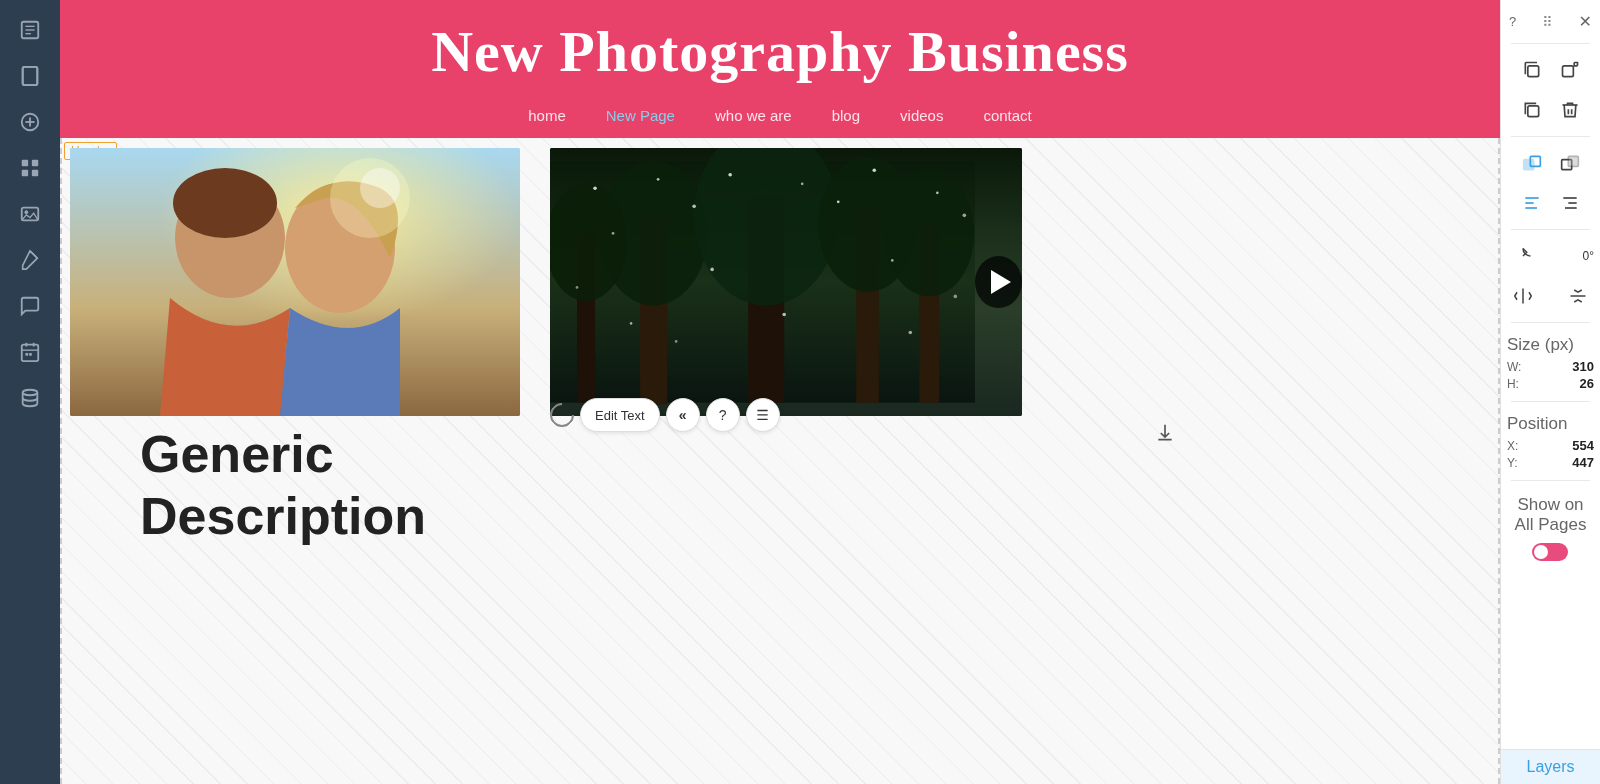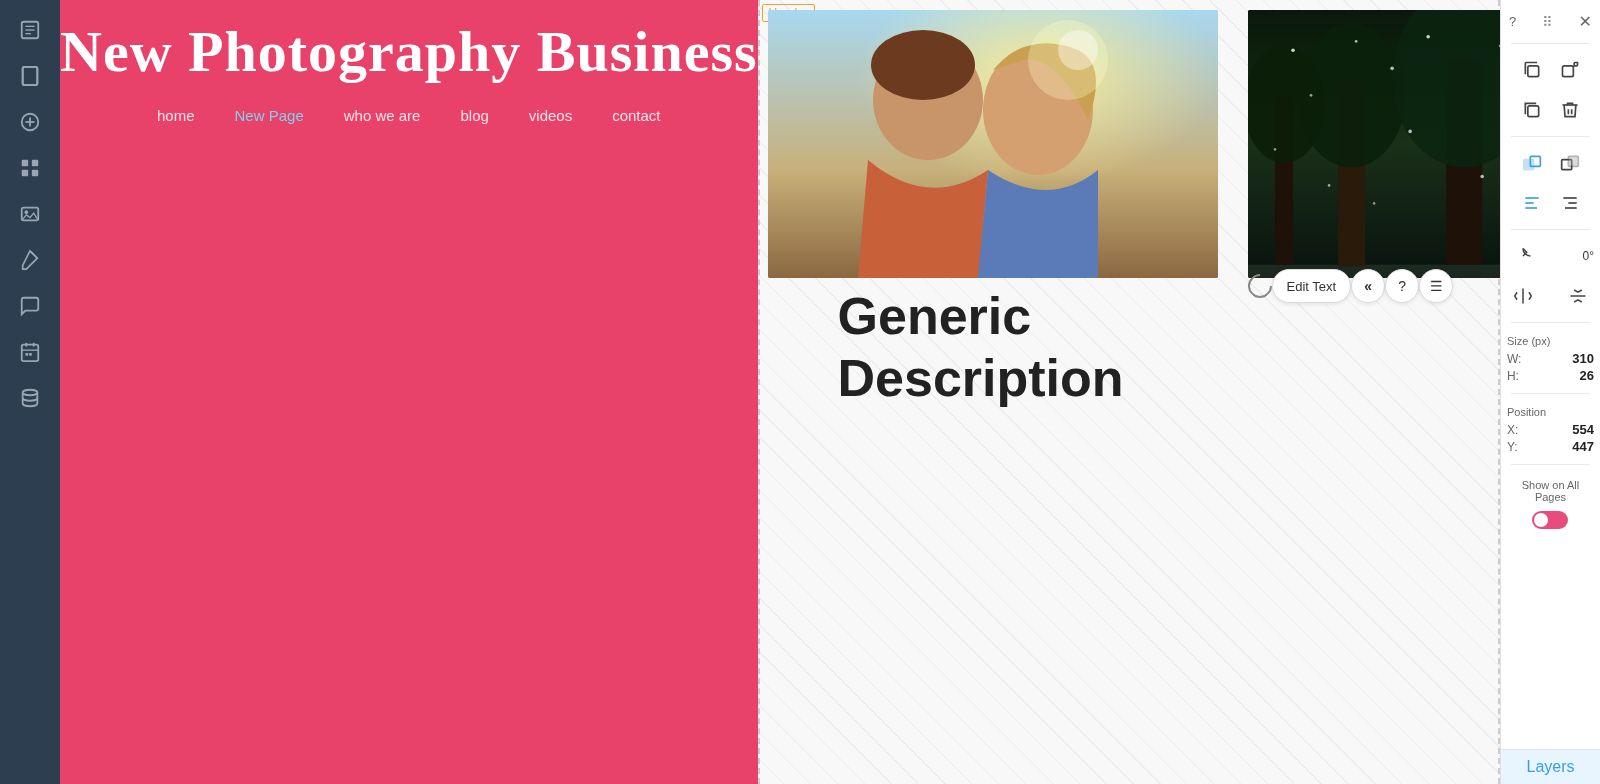--- a/index.html
+++ b/index.html
@@ -29,21 +29,21 @@
       color: #aab;
       font-size: 18px;
       transition: background 0.2s;
     }
     .sidebar-btn svg { width: 22px; height: 22px; fill: #9aa5b4; }
 
     
     .main-area {
       flex: 1;
       display: flex;
-      flex-direction: row;
+      flex-direction: column;
       overflow: hidden;
       position: relative;
     }
 
     
     .website-header {
       background: #e8416a;
       padding: 18px 0 14px 0;
       text-align: center;
       flex-shrink: 0;
@@ -167,24 +167,25 @@
       height: 0;
       border-top: 12px solid transparent;
       border-bottom: 12px solid transparent;
       border-left: 20px solid white;
       margin-left: 4px;
     }
 
     
     .floating-toolbar {
       position: absolute;
-      top: 269px;
+      top: 260px;
       left: 490px;
       display: flex;
       align-items: center;
+      gap: 6px;
       z-index: 20;
     }
     .toolbar-btn {
       height: 34px;
       padding: 0 14px;
       background: white;
       border: 1px solid #ddd;
       border-radius: 20px;
       font-size: 13px;
       cursor: pointer;
@@ -311,21 +312,21 @@
       color: #444;
       font-size: 16px;
     }
     .rpanel-divider {
       width: 80%;
       height: 1px;
       background: #e8e8e8;
       margin: 4px auto;
     }
     .rpanel-label {
-      font-size: 11px;
+      font-size: 17px;
       color: #666;
       text-align: center;
       width: 100%;
       padding: 2px 0;
     }
     .rpanel-value {
       font-size: 13px;
       font-weight: bold;
       color: #222;
     }

